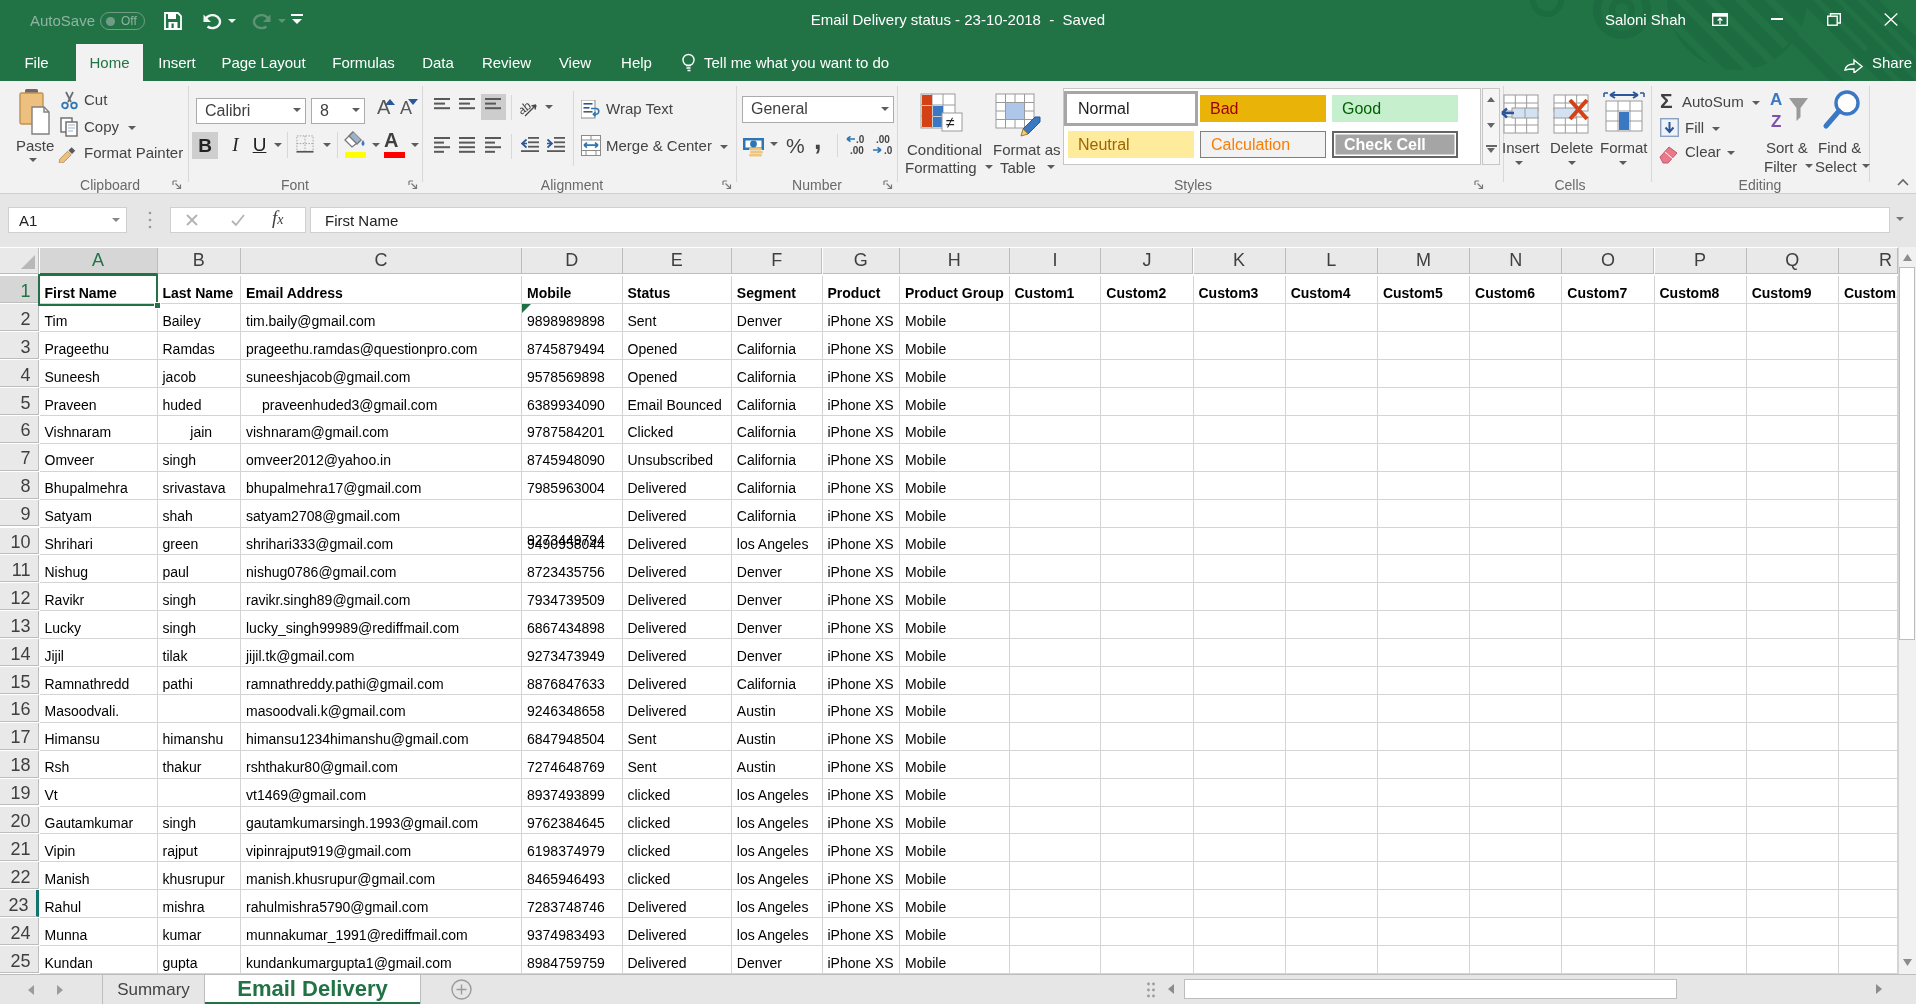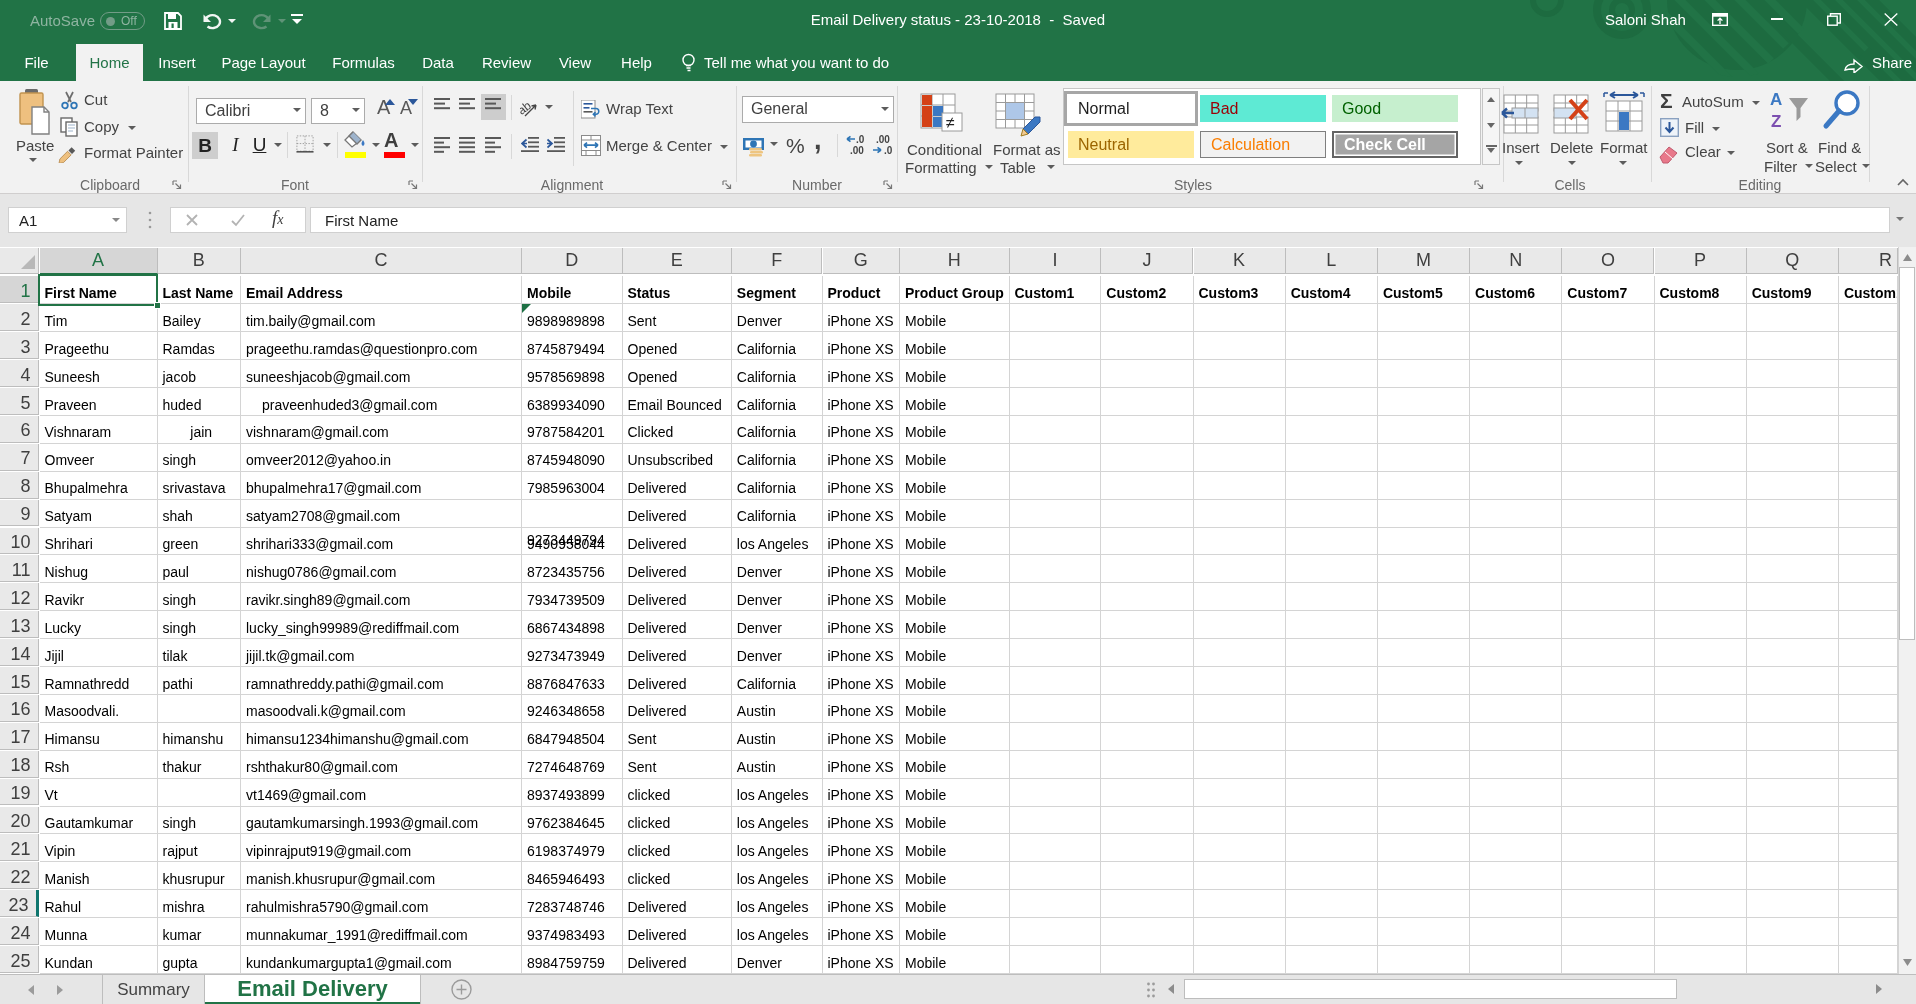--- a/index.html
+++ b/index.html
@@ -327,21 +327,21 @@
 </g>
 <rect x="11" y="10" width="18" height="16" fill="#aec7e8"></rect>
 <path d="M28 36 l12-12 5 0 0 5 -12 12 z" fill="#3b78c3" stroke="#2b579a"></path>
 <path d="M28 36 l5 5 -7 2 z" fill="#f0c992" stroke="#a07c1f"></path>
 </svg>
 <div class="icontxt" style="left:993px;top:141px;">Format as</div>
 <div class="icontxt" style="left:1000px;top:159px;">Table</div>
 <div class="abs dd" style="left:1047px;top:165px;"></div>
 <div class="abs" style="left:1063px;top:88px;width:418px;height:77px;background:#fff;border:1px solid #c6c6c6;"></div>
 <div class="swatch" style="left:1068px;top:94.5px;width:126px;height:27.5px;line-height:27px;background:#ffffff;color:#1e1e1e;outline:3px solid #a6a6a6;outline-offset:1px;">Normal</div>
-<div class="swatch" style="left:1200px;top:94.5px;width:126px;height:27.5px;line-height:27px;background:#5eead4;color:#9c0006;">Bad</div>
+<div class="swatch" style="left:1200px;top:94.5px;width:126px;height:27.5px;line-height:27px;background:#eab308;color:#9c0006;">Bad</div>
 <div class="swatch" style="left:1332px;top:94.5px;width:126px;height:27.5px;line-height:27px;background:#c6efce;color:#006100;">Good</div>
 <div class="swatch" style="left:1068px;top:130.5px;width:126px;height:27.5px;line-height:27px;background:#ffeb9c;color:#9c6500;">Neutral</div>
 <div class="swatch" style="left:1200px;top:130.5px;width:126px;height:27.5px;line-height:27px;background:#f2f2f2;color:#fa7d00;border:1px solid #7f7f7f;line-height:25px;">Calculation</div>
 <div class="swatch" style="left:1332px;top:130.5px;width:126px;height:27.5px;line-height:27px;background:#a5a5a5;color:#ffffff;border:2px solid #646464;box-shadow:inset 0 0 0 1.5px #fff;line-height:24px;font-weight:bold;">Check Cell</div>
 <div class="abs" style="left:1482px;top:88px;width:18px;height:77px;background:#f5f5f5;border:1px solid #c6c6c6;"></div>
 <div class="abs dd" style="left:1487px;top:97px;border-top:none;border-bottom:5px solid #666;"></div>
 <div class="abs dd" style="left:1487px;top:123px;border-top:5px solid #666;"></div>
 <div class="abs" style="left:1486px;top:145px;width:11px;height:1.5px;background:#666;"></div>
 <div class="abs dd" style="left:1487px;top:148px;border-top:5px solid #666;"></div>
 <svg class="abs" style="left:1500px;top:93px" width="40" height="42" viewBox="0 0 40 42">

